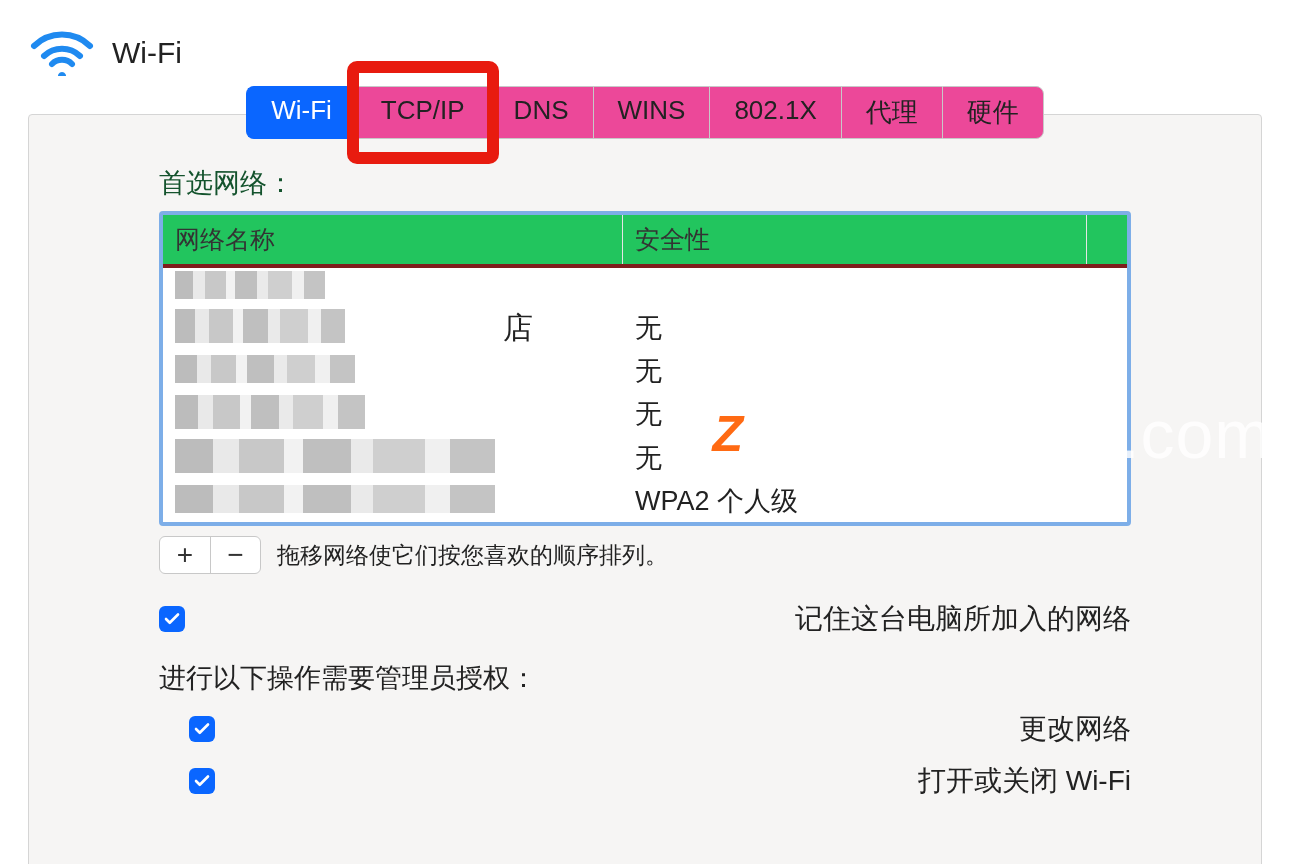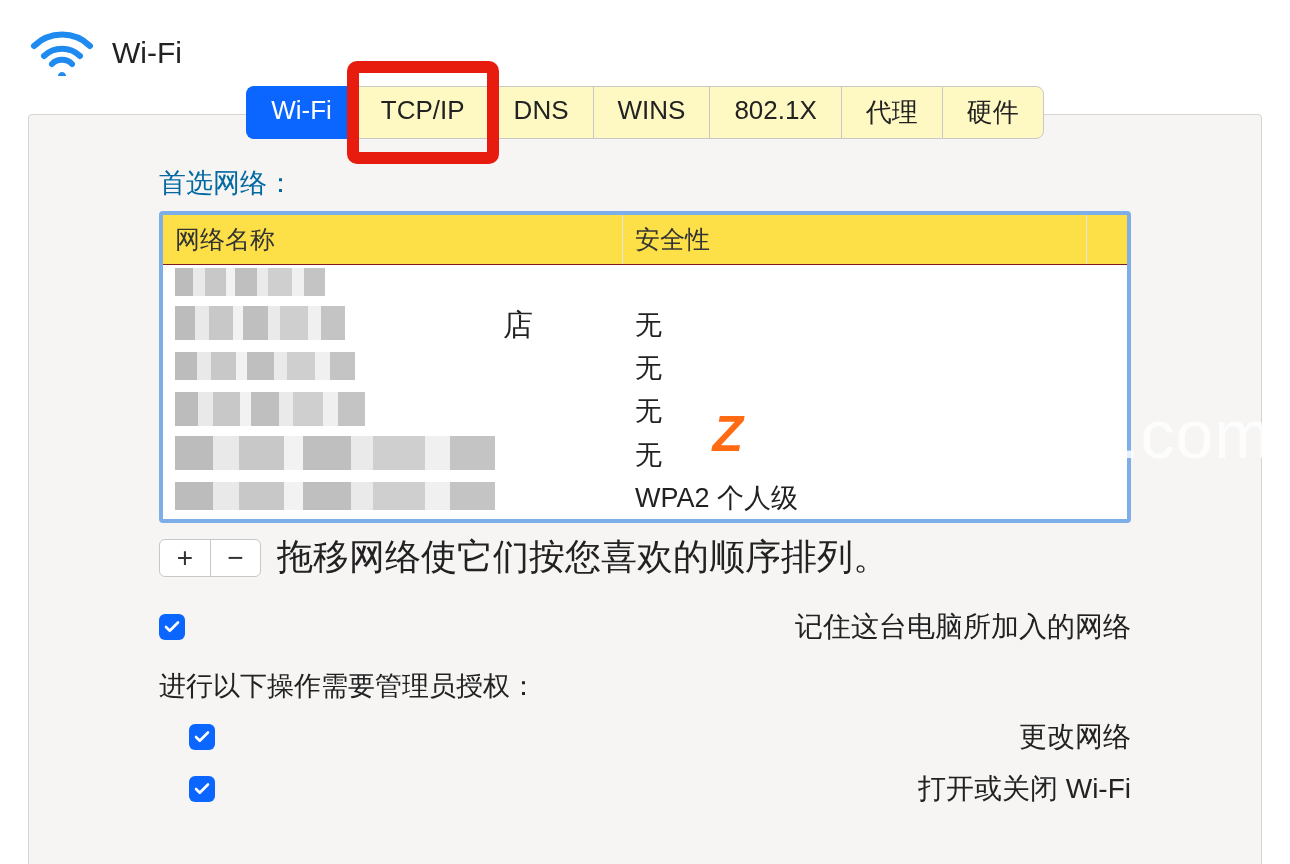--- a/index.html
+++ b/index.html
@@ -32,21 +32,21 @@
     }
     .tabs {
       display: flex;
       border-radius: 8px;
       overflow: visible;
       position: relative;
     }
     .tab {
       font-size: 26px;
       padding: 8px 24px;
-      background: #fef9c3;
+      background: #ec4899;
       border: 1px solid #c8c8c8;
       border-right: none;
       color: #222;
       cursor: pointer;
       white-space: nowrap;
     }
     .tab:first-child { border-top-left-radius: 8px; border-bottom-left-radius: 8px; }
     .tab:last-child  { border-right: 1px solid #c8c8c8; border-top-right-radius: 8px; border-bottom-right-radius: 8px; }
     .tab.active {
       background: #0a66ff;
@@ -67,34 +67,34 @@
       margin: -25px 28px 0 28px;
       border: 1px solid #d5d5d5;
       border-radius: 4px;
       background: #f6f5f4;
       padding: 50px 130px 30px 130px;
       min-height: 760px;
       position: relative;
     }
     .section-label {
       font-size: 27px;
-      color: #0369a1;
+      color: #14532d;
       margin-bottom: 10px;
       font-family: Liberation Serif, serif;
     }
     .network-table {
       border: 4px solid #7daee8;
       border-radius: 4px;
       background: #fff;
       overflow: hidden;
     }
     .nt-header {
       display: flex;
-      border-bottom: 1px solid #7f1d1d;
-      background: #fde047;
+      border-bottom: 4px solid #7f1d1d;
+      background: #22c55e;
     }
     .nt-h {
       font-size: 25px;
       color: #333;
       padding: 8px 12px;
     }
     .nt-h.col1 { flex: 0 0 460px; border-right: 1px solid #e5e5e5; }
     .nt-h.col2 { flex: 1 1 auto; border-right: 1px solid #e5e5e5; }
     .nt-h.col3 { flex: 0 0 40px; }
     .nt-body { }
@@ -139,21 +139,21 @@
       overflow: hidden;
       background: #fff;
     }
     .pm-btn {
       width: 50px; height: 36px;
       display: flex; align-items: center; justify-content: center;
       font-size: 28px; color: #333;
       cursor: pointer;
     }
     .pm-btn + .pm-btn { border-left: 1px solid #c8c8c8; }
-    .hint { font-size: 36px; color: #222; }
+    .hint { font-size: 23px; color: #222; }
     .checkbox-row {
       display: flex; align-items: center; gap: 14px;
       margin-top: 26px;
       font-size: 28px;
       color: #222;
       justify-content: space-between;
     }
     .checkbox-row.indent { margin-left: 30px; margin-top: 14px; }
     .checkbox {
       width: 26px; height: 26px;

